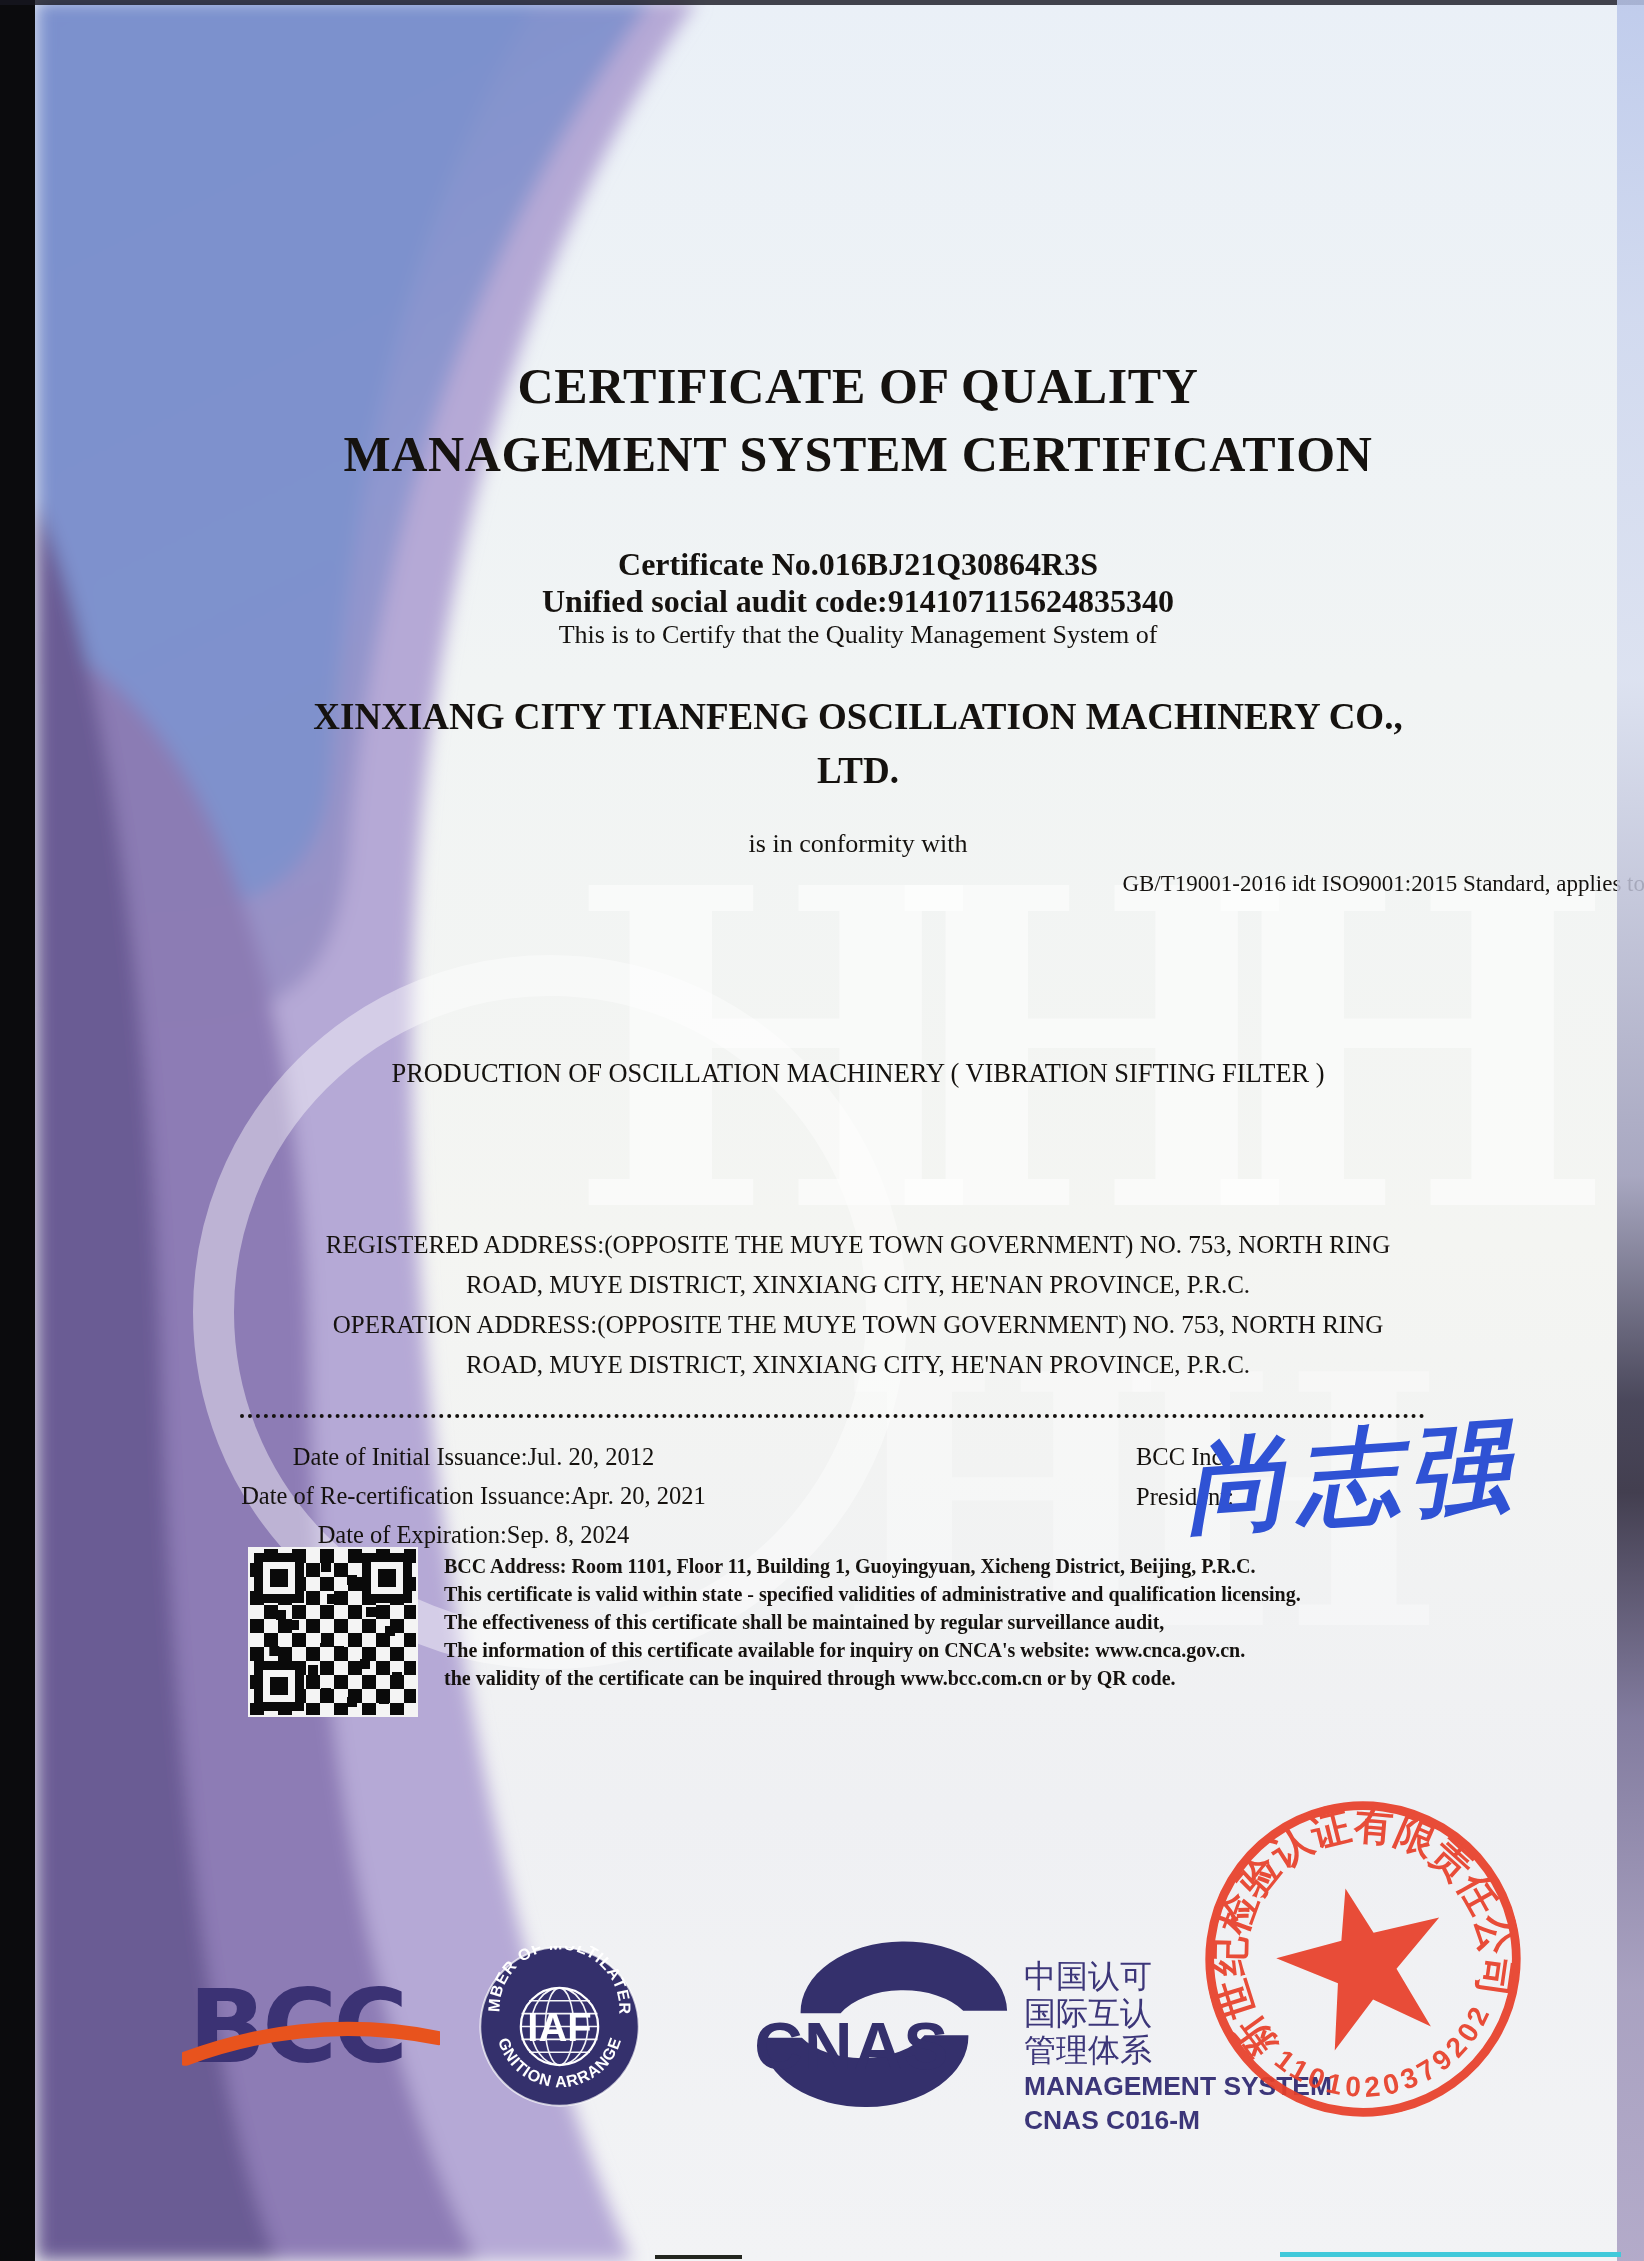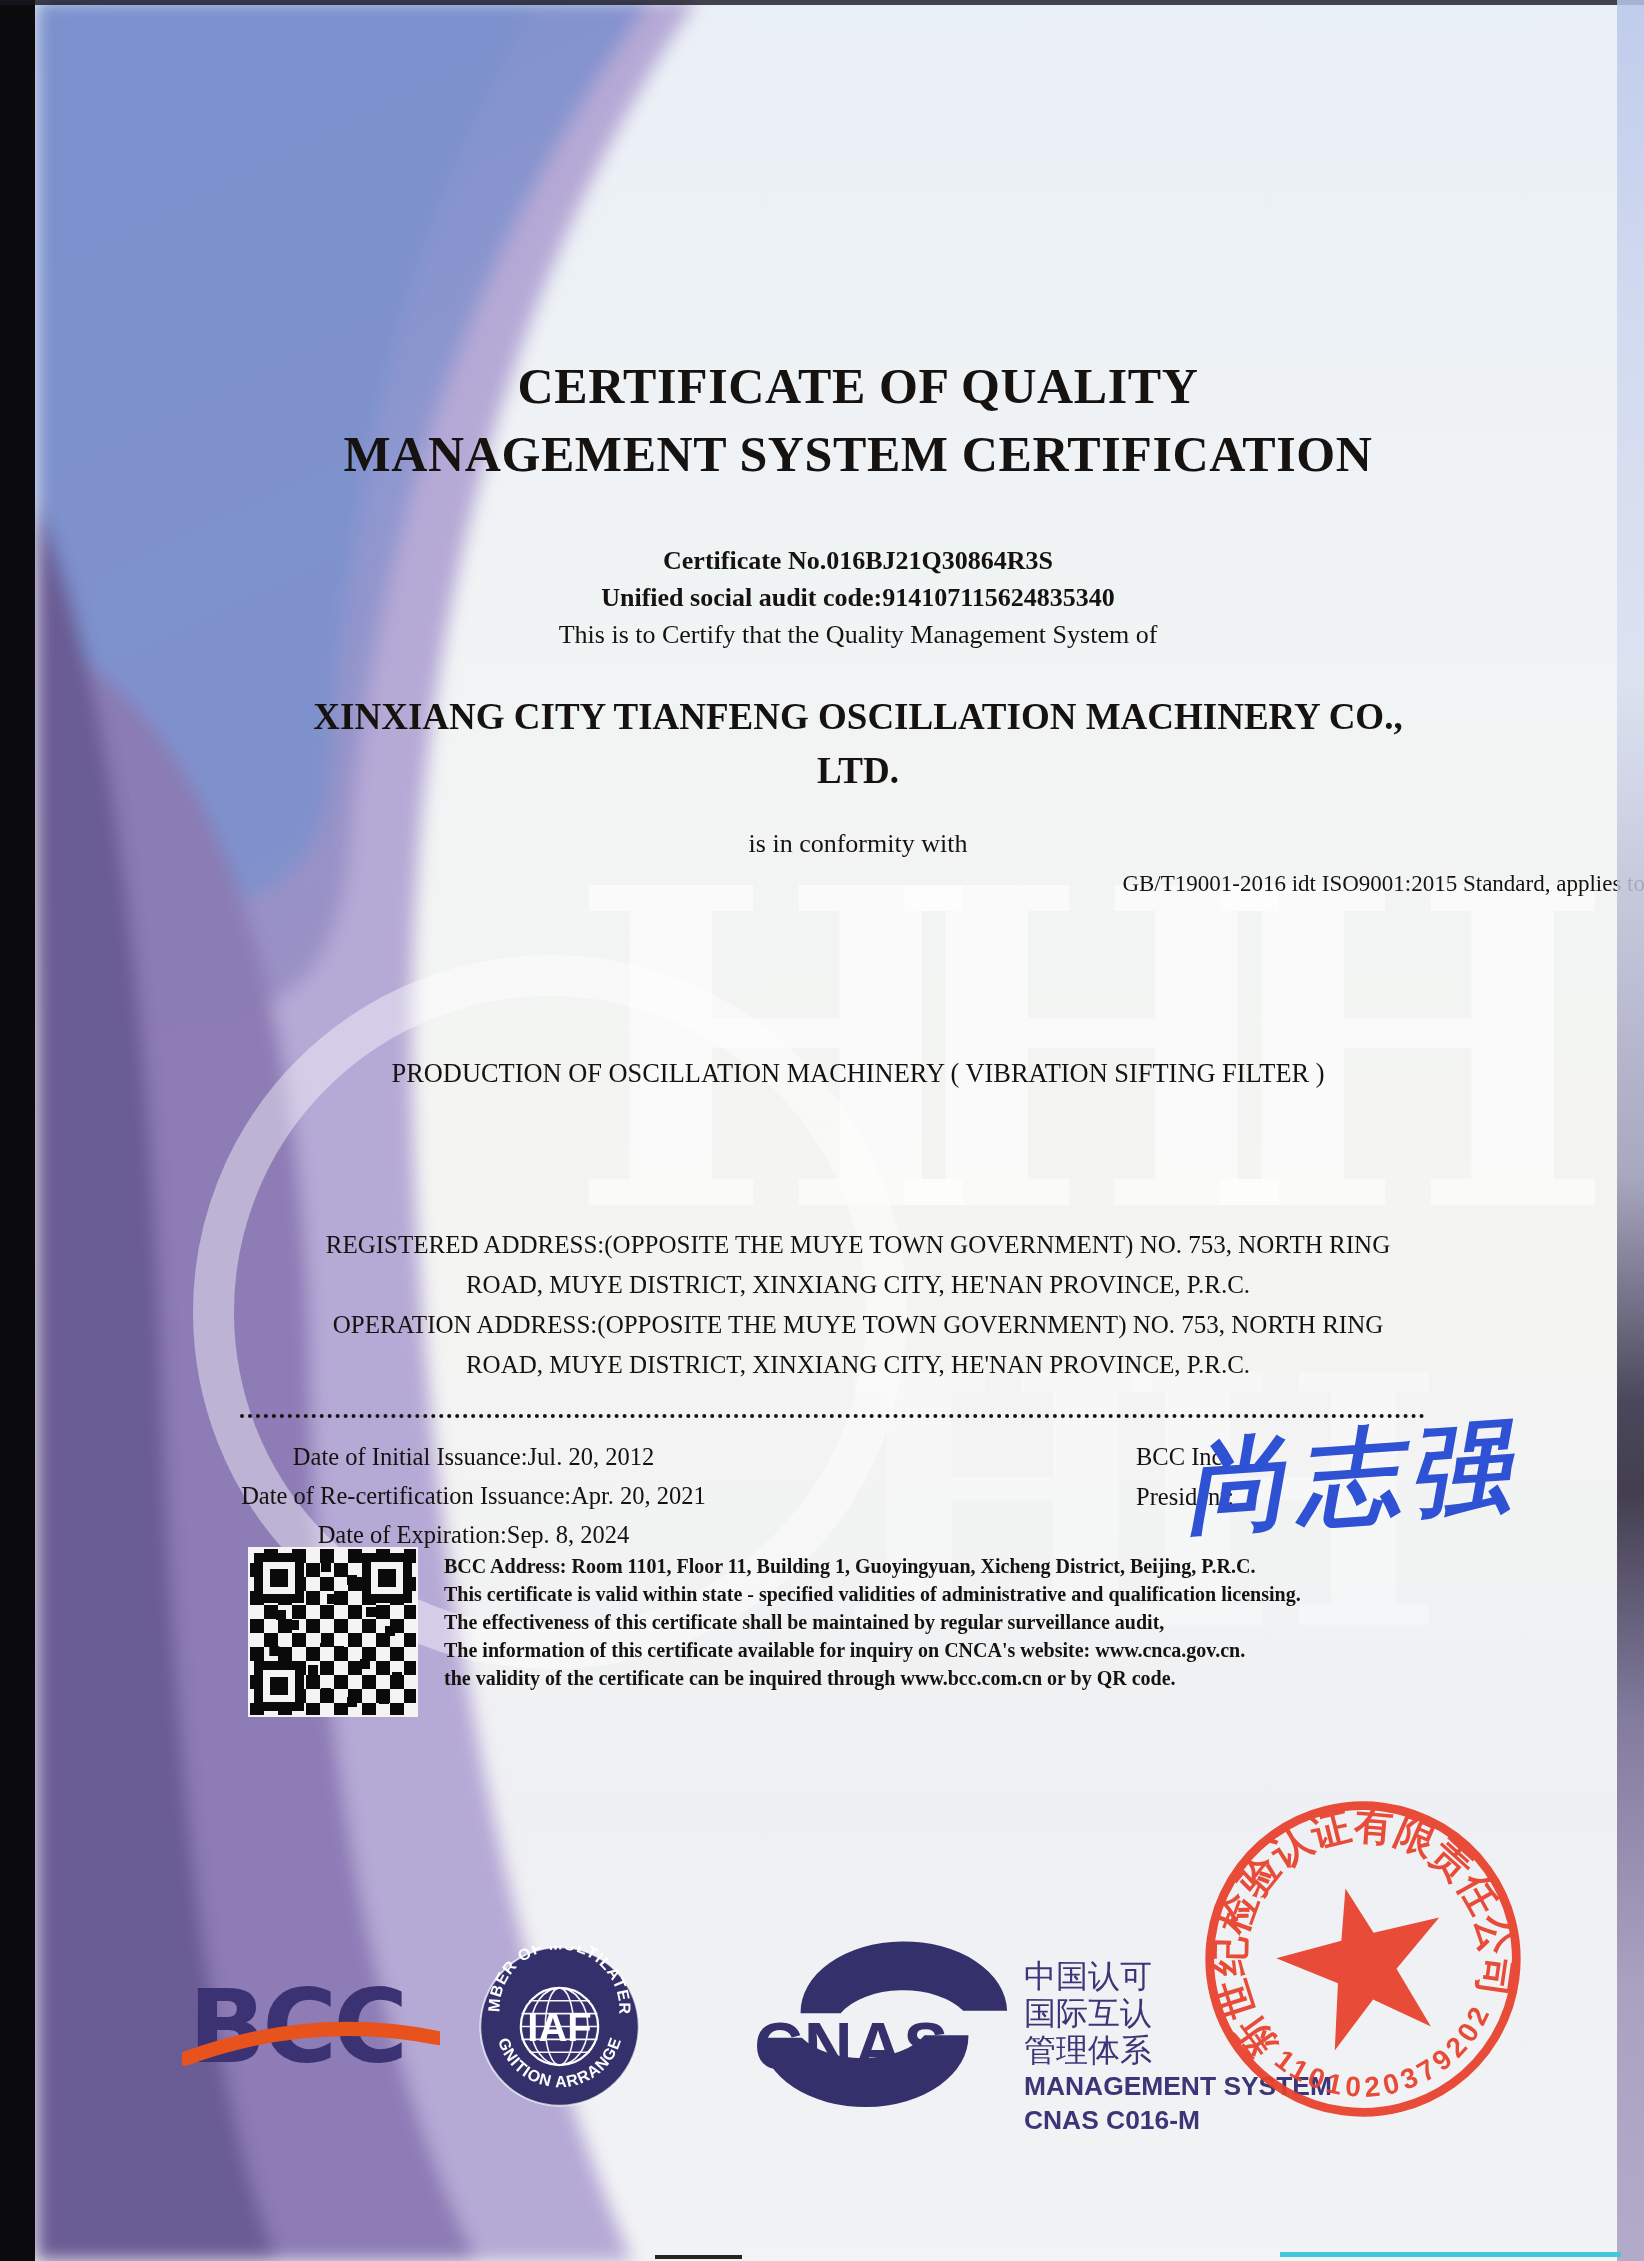--- a/index.html
+++ b/index.html
@@ -17,21 +17,21 @@
   .line-darkdash{position:absolute;left:655px;top:2255px;width:87px;height:3.9px;background:#23261f;z-index:6;}
 
   
   .wm{position:absolute;z-index:1;color:rgba(255,255,255,.5);font-family:"DejaVu Serif",serif;font-weight:bold;line-height:1;pointer-events:none;}
   .wm-circle{position:absolute;z-index:1;border-radius:50%;border:41px solid rgba(255,255,255,.42);pointer-events:none;}
 
   .content{position:absolute;left:0;top:0;width:1461px;height:2261px;z-index:2;}
   .cline{position:absolute;left:71px;width:1574px;text-align:center;white-space:nowrap;}
 
   .title{font-size:50px;font-weight:bold;letter-spacing:0.6px;line-height:67px;}
-  .certno{font-size:26px;font-weight:bold;}
+  .certno{font-size:32px;font-weight:bold;}
   .certify{font-size:26px;}
   .company{font-size:37px;font-weight:bold;line-height:54px;}
   .conform{font-size:26px;}
   .standard{font-size:23px;text-align:right;}
   .scope{font-size:26.4px;}
   .addr{font-size:25px;line-height:40px;}
 
   .dotline{position:absolute;left:240px;top:1414px;width:1185px;height:0;border-top:4.5px dotted #15120f;}
   .dates{position:absolute;left:206px;top:1437px;width:535px;text-align:center;font-size:24.5px;line-height:39px;white-space:nowrap;}
   .issuer{position:absolute;left:1136px;top:1437px;font-size:24.5px;line-height:40px;}

